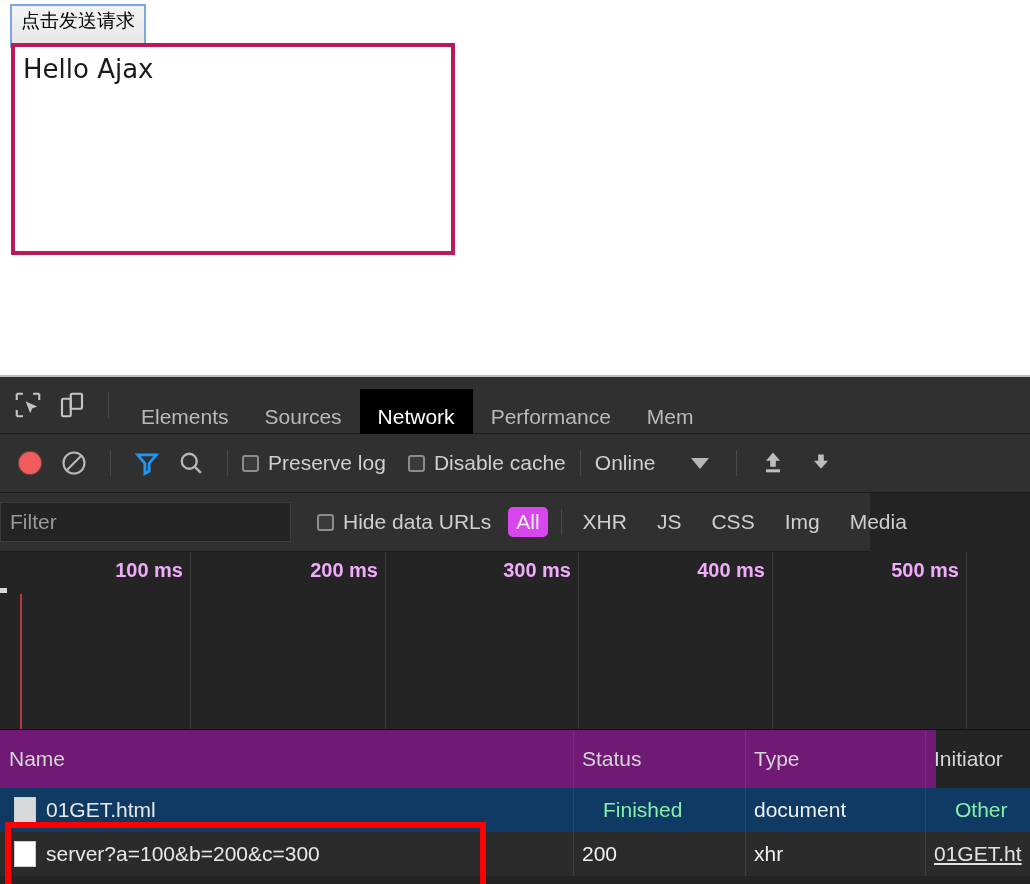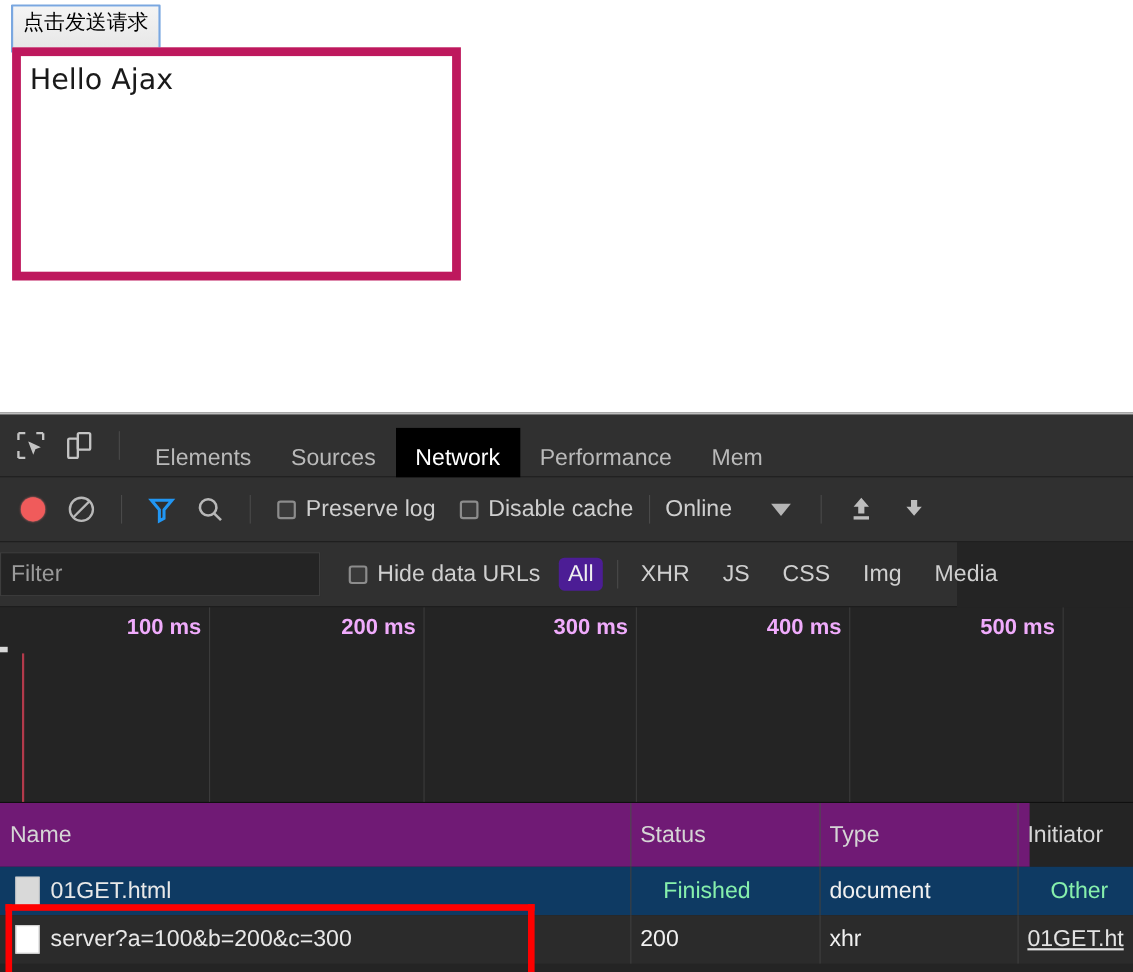--- a/index.html
+++ b/index.html
@@ -26,22 +26,22 @@
     color: #000000;
     background: linear-gradient(#f4f4f4, #e6e6e6);
     border: 2px solid #7aa7e0;
     border-radius: 1px;
     font-family: "DejaVu Sans", "Liberation Sans", sans-serif;
     box-sizing: border-box;
     white-space: nowrap;
   }
   .result-box {
     position: absolute; left: 11px; top: 43px;
-    width: 408px; height: 212px;
-    border: 8px solid #be185d;
+    width: 444px; height: 212px;
+    border: 4px solid #be185d;
     background: #ffffff;
     box-sizing: border-box;
   }
   .result-text {
     position: absolute; left: 8px; top: 6px;
     font-size: 26px; line-height: 32px; color: #1a1a1a;
     font-family: "DejaVu Sans", "Liberation Sans", sans-serif;
   }
 
   
@@ -97,21 +97,21 @@
   .cb {
     width: 17px; height: 17px;
     border: 2px solid #8c8c8c; border-radius: 3px;
     background: #3a3a3a;
     box-sizing: border-box;
     flex: none;
   }
   .cb-label {
     font-size: 21px; color: #cfcfcf; margin-left: 9px; white-space: nowrap;
   }
-  .cb-group { display: flex; align-items: center; margin-left: 10px; }
+  .cb-group { display: flex; align-items: center; }
   .tb-text { font-size: 21px; color: #cfcfcf; white-space: nowrap; }
   .caret-down {
     width: 0; height: 0;
     border-left: 9px solid transparent;
     border-right: 9px solid transparent;
     border-top: 11px solid #b5b5b5;
   }
 
   
   .filterbar {
@@ -132,21 +132,21 @@
     outline: none;
   }
   .filter-input::placeholder { color: #9a9a9a; }
   .type-filters { display: flex; align-items: center; gap: 0; }
   .type-pill {
     font-size: 21px; color: #cfcfcf;
     padding: 3px 8px; margin: 0 7px;
     border-radius: 5px;
     white-space: nowrap;
   }
-  .type-pill.selected { background: #4c1d95; color: #efefef; }
+  .type-pill.selected { background: #d946ef; color: #efefef; }
 
   
   .overview {
     position: relative; width: 1030px; height: 177px;
     background: #242424;
     border-bottom: 1px solid #0f0f0f;
     overflow: hidden;
   }
   .ov-tick {
     position: absolute; top: 0; width: 1px; height: 177px; background: #3b3b3b;

